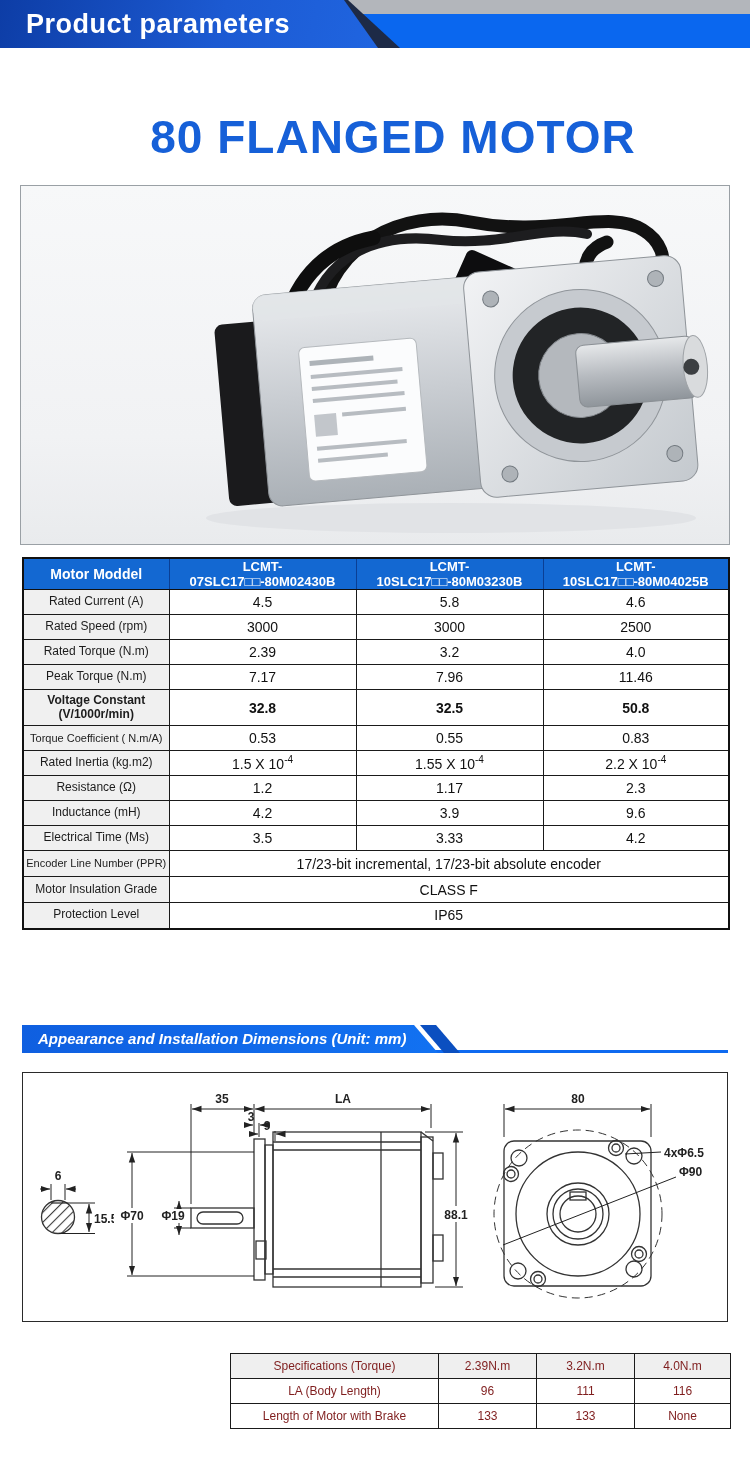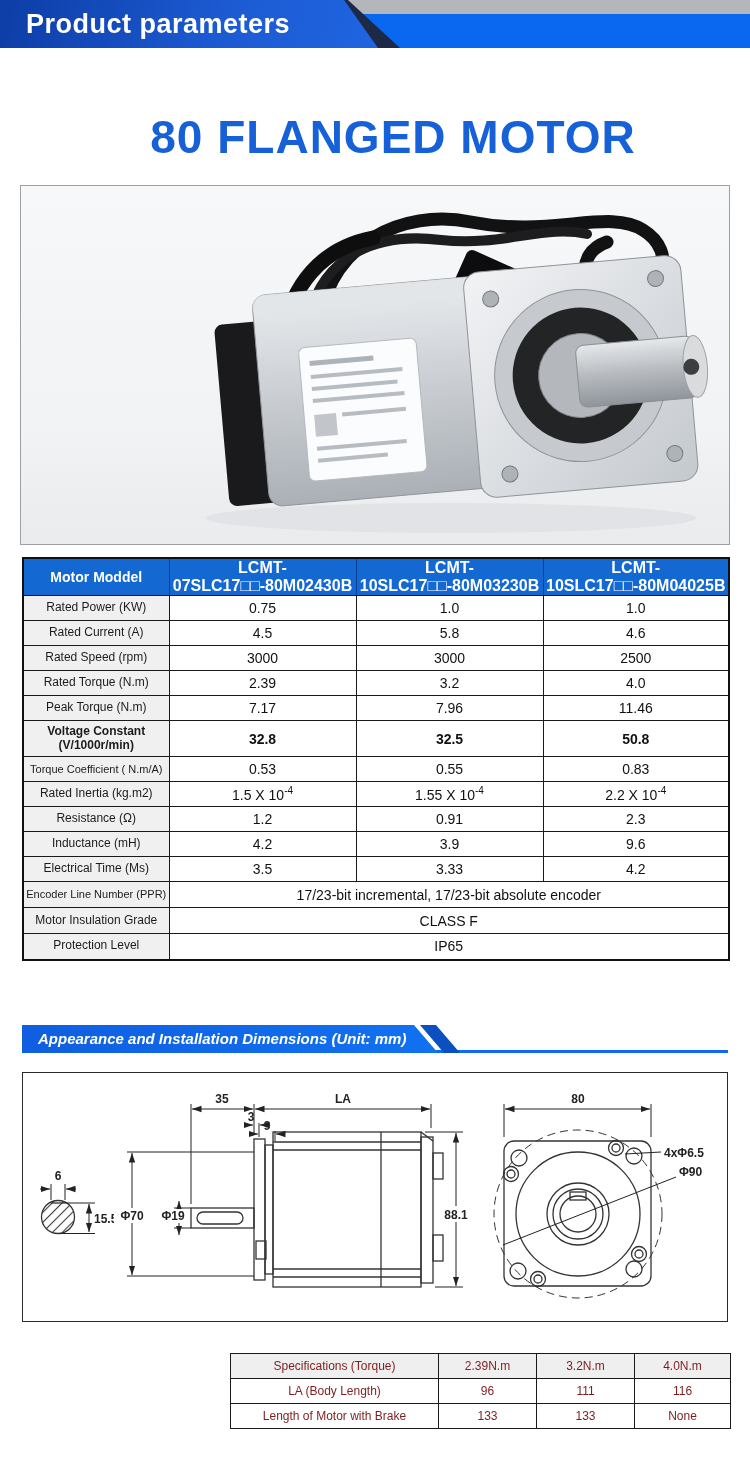--- a/index.html
+++ b/index.html
@@ -27,21 +27,21 @@
     border:1px solid #9aa0a5;background:linear-gradient(180deg,#f7f8f9 0%,#f1f2f4 70%,#e9ebed 100%);}
 
   
   table{border-collapse:collapse;table-layout:fixed;}
   .spec{position:absolute;left:22px;top:557px;width:706px;border:2px solid #111;}
   .spec td,.spec th{border:1px solid #1a1a1a;text-align:center;vertical-align:middle;padding:0 2px;overflow:hidden;}
   .spec tr{height:25px;}
   .spec tr.hd{height:26px;}
   .spec tr.vh{height:36px;font-weight:bold;}
   .spec tr.sp{height:26px;}
-  .spec th{background:#1368d2;color:#fff;border:1px solid #0a3f95;border-bottom:1px solid #111;font-size:16px;font-weight:bold;}
+  .spec th{background:#1368d2;color:#fff;border:1px solid #0a3f95;border-bottom:1px solid #111;font-size:13px;font-weight:bold;}
   .spec th.mm{font-size:14px;}
   .spec td.lbl{background:#f0f0f0;font-size:12px;color:#1c1c1c;line-height:1.15;}
   .spec td.lbl.tight{font-size:11px;}
   .spec td.val{background:#fff;font-size:14px;color:#111;}
   .spec sup{font-size:10px;}
 
   
   .secbar{position:absolute;left:22px;top:1025px;width:706px;height:28px;}
   .secbar .under{position:absolute;left:0;top:25px;width:706px;height:3px;background:#0e6af0;}
   .secbar .tip{position:absolute;left:0;top:0;width:450px;height:28px;background:#0b4fc0;
@@ -146,26 +146,20 @@
         <col style="width:186px">
       </colgroup>
     <tbody>
         <tr class="hd">
       <th class="mm">Motor Moddel</th>
       <th>LCMT-07SLC17□□-80M02430B</th>
       <th>LCMT-10SLC17□□-80M03230B</th>
       <th>LCMT-10SLC17□□-80M04025B</th>
     </tr>
     <tr>
-      <td class="lbl">Rated Power (KW)</td>
-      <td class="val">0.75</td>
-      <td class="val">1.0</td>
-      <td class="val">1.0</td>
-    </tr>
-    <tr>
       <td class="lbl">Rated Current (A)</td>
       <td class="val">4.5</td>
       <td class="val">5.8</td>
       <td class="val">4.6</td>
     </tr>
     <tr>
       <td class="lbl">Rated Speed (rpm)</td>
       <td class="val">3000</td>
       <td class="val">3000</td>
       <td class="val">2500</td>
@@ -196,21 +190,21 @@
     </tr>
     <tr>
       <td class="lbl">Rated Inertia (kg.m2)</td>
       <td class="val"><span>1.5 X 10</span><sup>-4</sup></td>
       <td class="val"><span>1.55 X 10</span><sup>-4</sup></td>
       <td class="val"><span>2.2 X 10</span><sup>-4</sup></td>
     </tr>
     <tr>
       <td class="lbl">Resistance (Ω)</td>
       <td class="val">1.2</td>
-      <td class="val">0.91</td>
+      <td class="val">1.17</td>
       <td class="val">2.3</td>
     </tr>
     <tr>
       <td class="lbl">Inductance (mH)</td>
       <td class="val">4.2</td>
       <td class="val">3.9</td>
       <td class="val">9.6</td>
     </tr>
     <tr>
       <td class="lbl">Electrical Time (Ms)</td>

